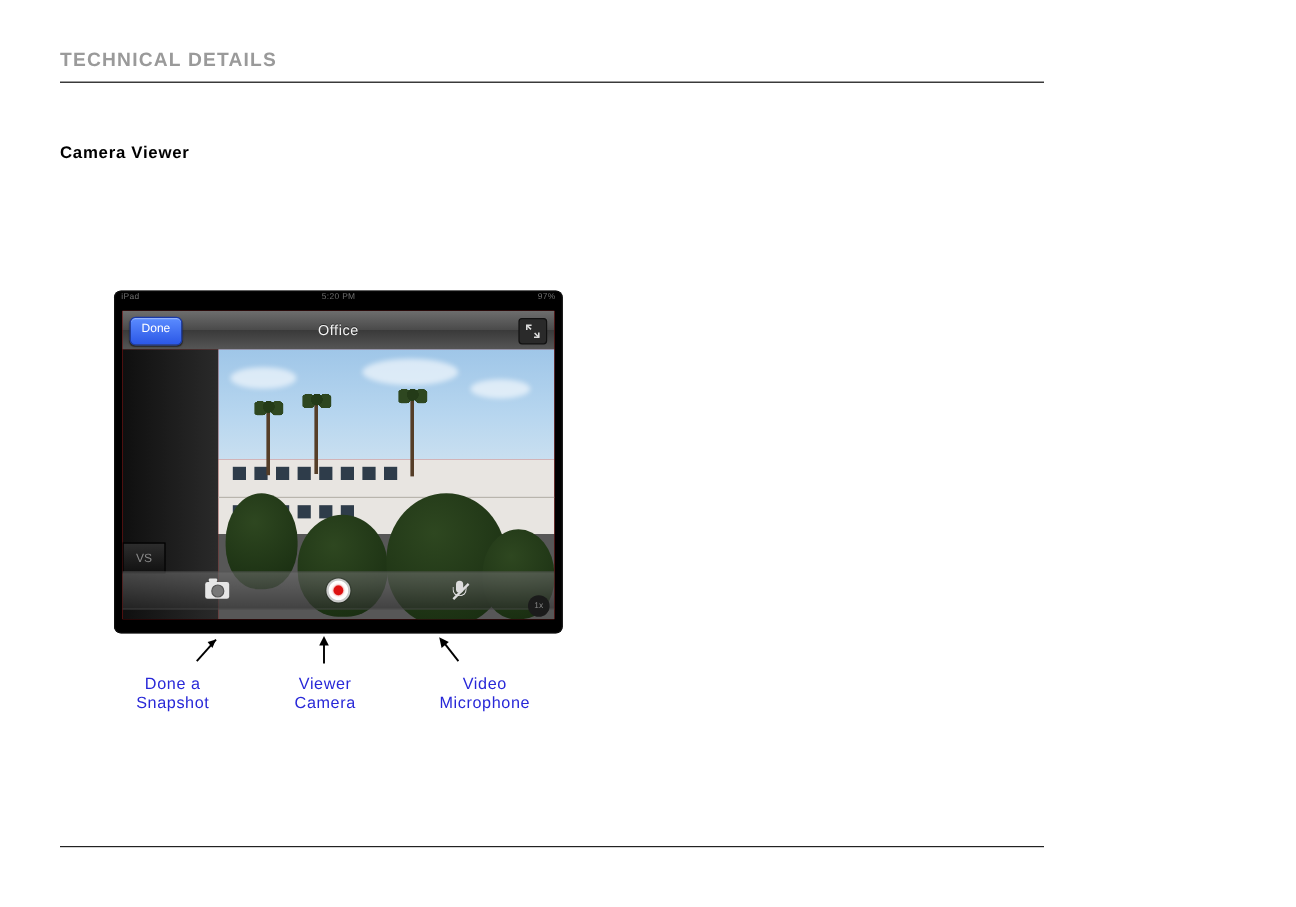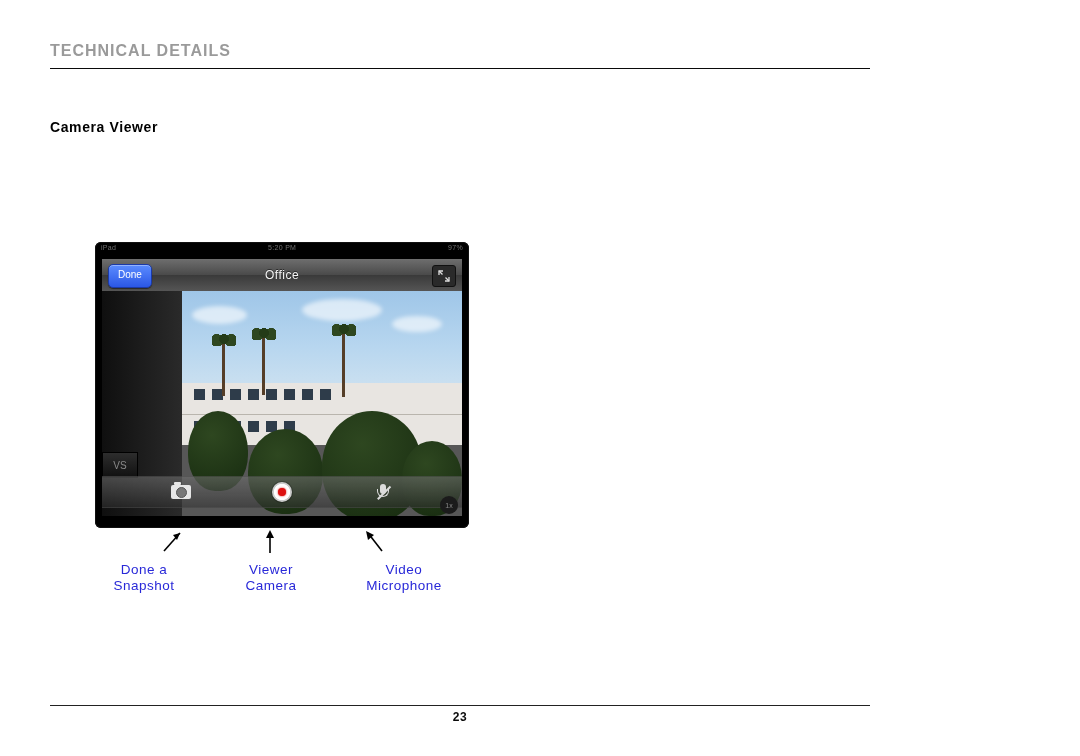--- a/index.html
+++ b/index.html
@@ -397,14 +397,13 @@
   <div class="anno" style="left:231px;top:562px;width:80px">
     <span>Viewer</span><br>
     <span>Camera</span>
   </div>
   <div class="anno" style="left:354px;top:562px;width:100px">
     <span>Video</span><br>
     <span>Microphone</span>
   </div>
 
   <hr class="bottom-rule">
-  <div class="page-number">23</div>
 </div>
 
 </body></html>

